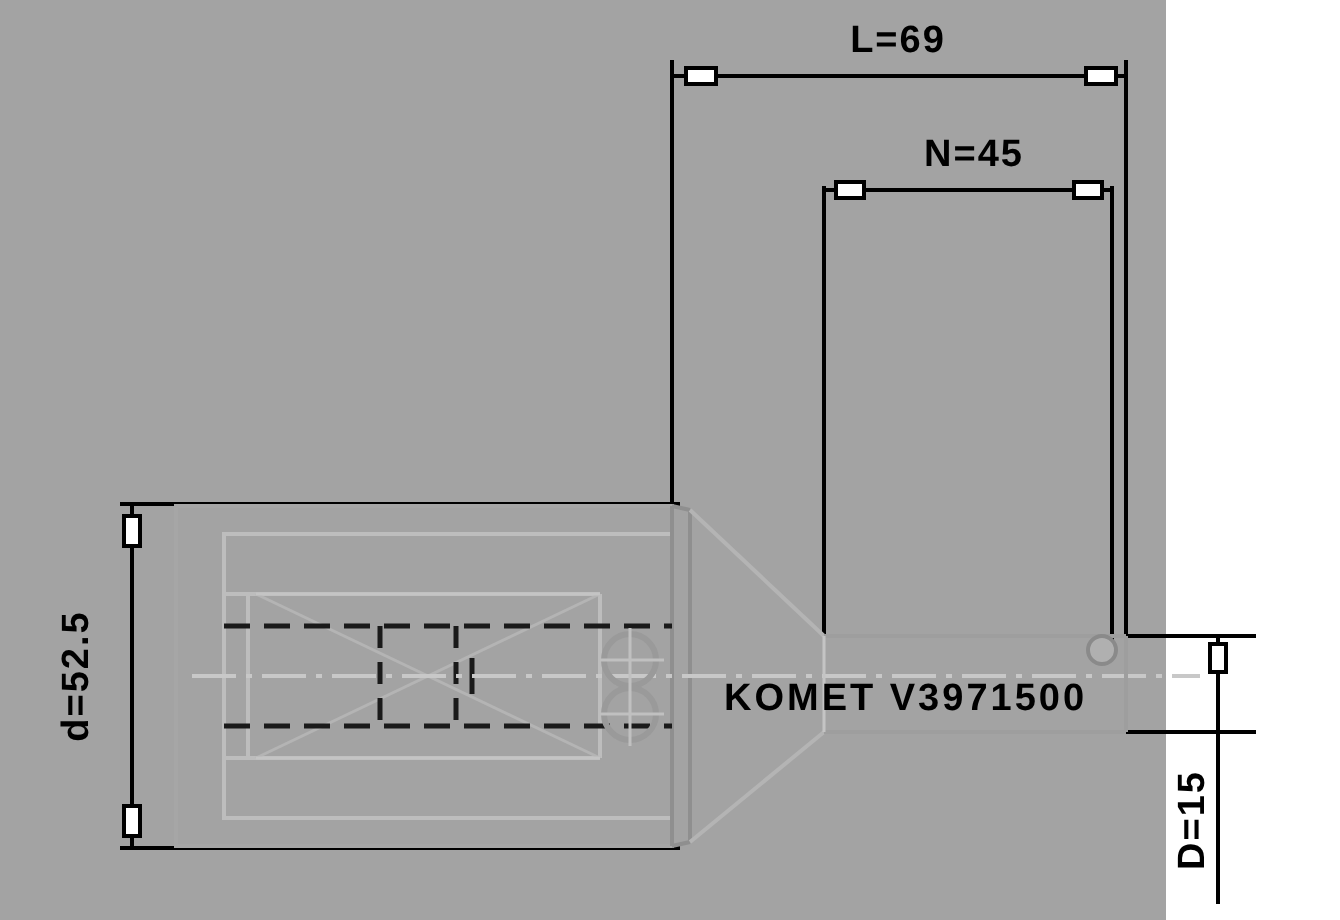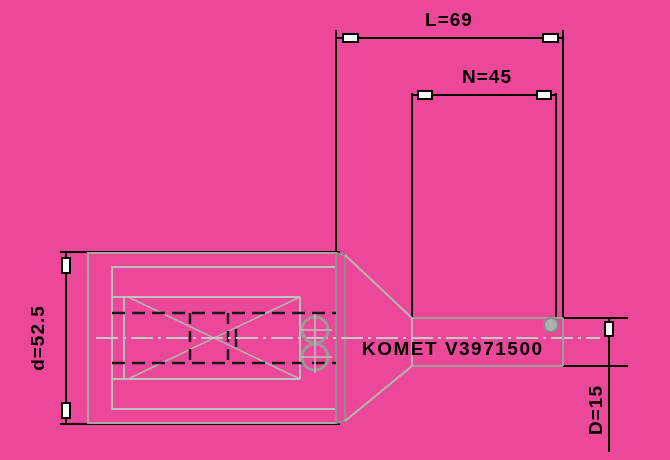--- a/index.html
+++ b/index.html
@@ -8,23 +8,23 @@
     background: #ffffff;
   }
   body {
     width: 670px;
     height: 460px;
     font-family: "Liberation Sans", sans-serif;
     overflow: hidden;
   }
   #drawing-root {
     position: relative;
-    width: 670px;
+    width: 583px;
     height: 460px;
-    background: #ec4899;
+    background: #a3a3a3;
   }
   svg#cad-canvas {
     display: block;
     width: 670px;
     height: 460px;
   }
   text {
     font-family: "Liberation Sans", sans-serif;
     fill: #000000;
     font-weight: 700;

